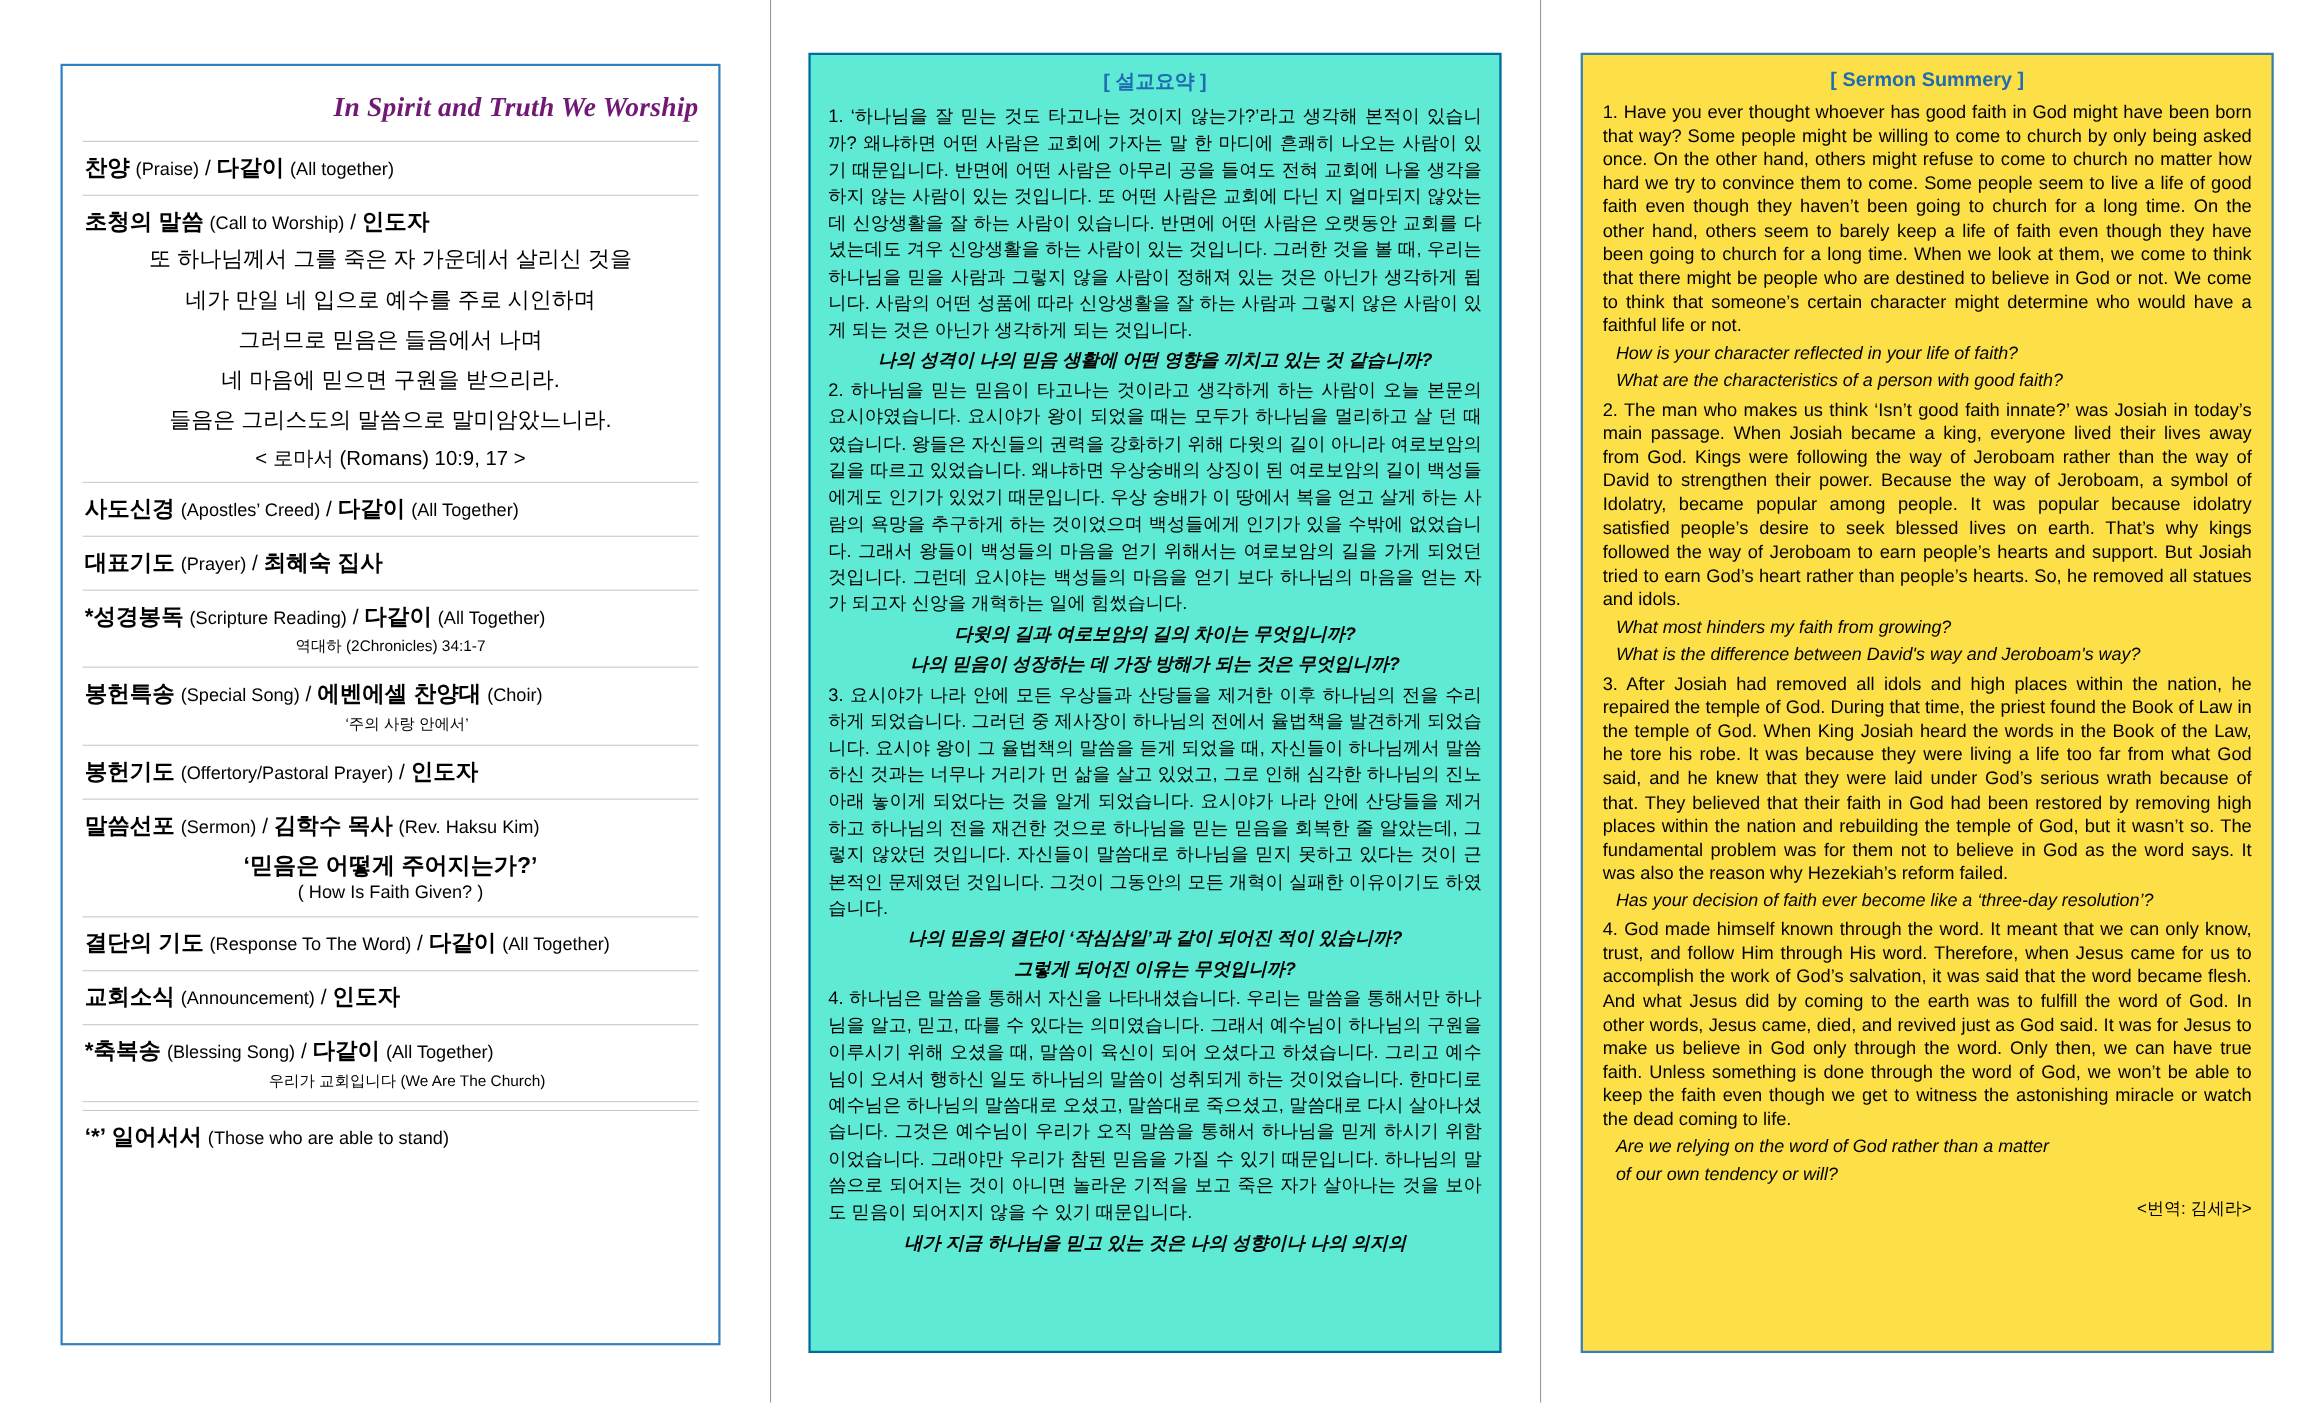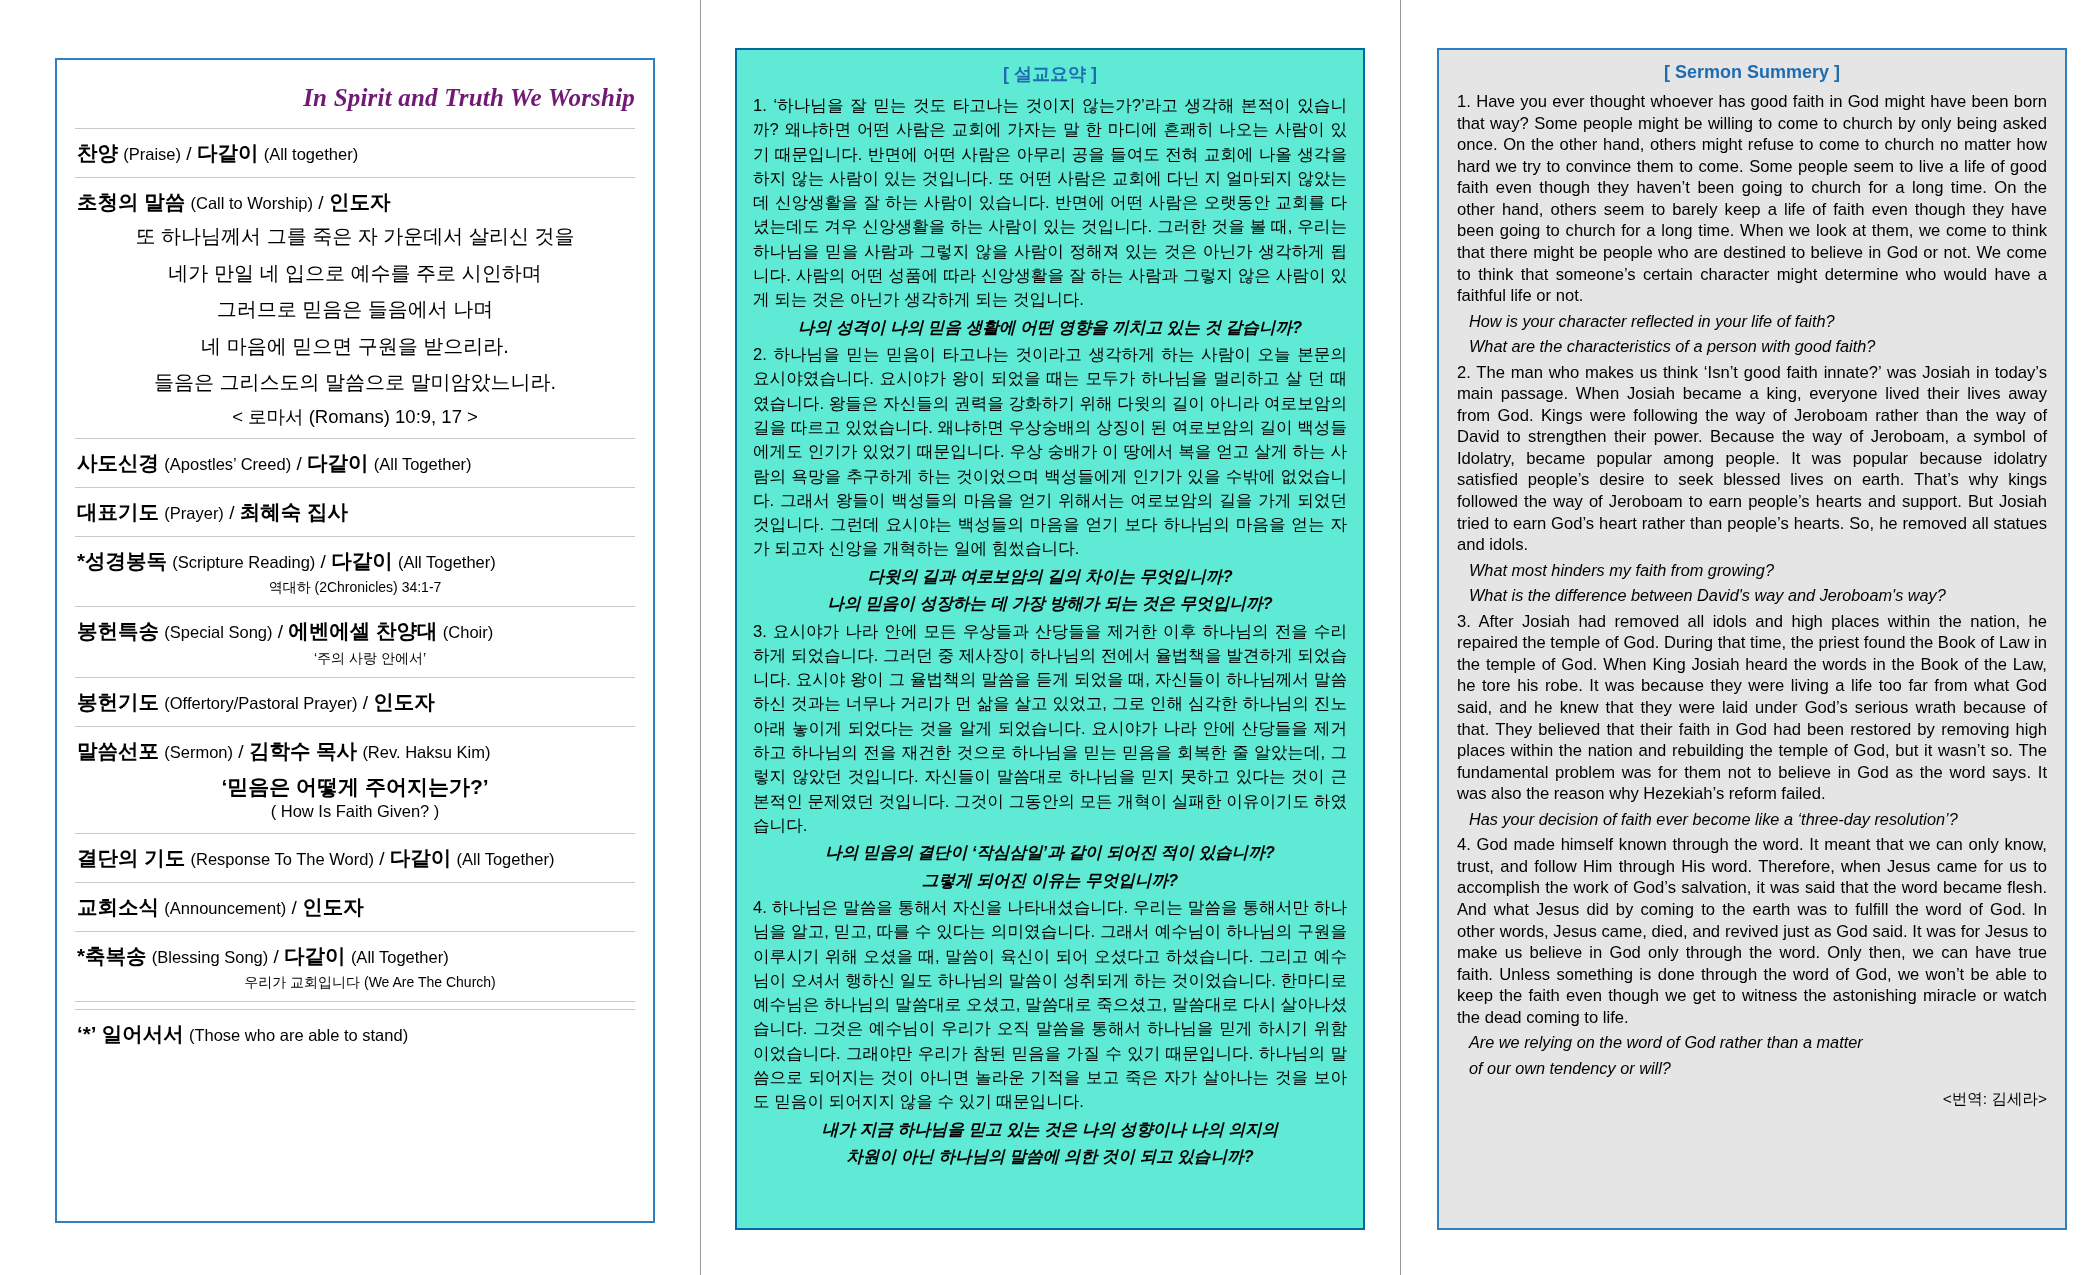--- a/index.html
+++ b/index.html
@@ -153,21 +153,21 @@
   
   .right-card {
     position: absolute;
     left: 37px;
     top: 48px;
     width: 630px;
     height: 1182px;
     border: 2px solid #2f7fc1;
     box-sizing: border-box;
     padding: 12px 18px 8px 18px;
-    background: #e5e5e5;
+    background: #fde047;
   }
   .right-title {
     text-align: center;
     color: #1f6cb0;
     font-weight: bold;
     font-size: 18px;
     margin-bottom: 8px;
   }
   .epara {
     font-size: 16.6px;
@@ -329,21 +329,20 @@
       <p class="kpara">1. ‘하나님을 잘 믿는 것도 타고나는 것이지 않는가?’라고 생각해 본적이 있습니까? 왜냐하면 어떤 사람은 교회에 가자는 말 한 마디에 흔쾌히 나오는 사람이 있기 때문입니다. 반면에 어떤 사람은 아무리 공을 들여도 전혀 교회에 나올 생각을 하지 않는 사람이 있는 것입니다. 또 어떤 사람은 교회에 다닌 지 얼마되지 않았는데 신앙생활을 잘 하는 사람이 있습니다. 반면에 어떤 사람은 오랫동안 교회를 다녔는데도 겨우 신앙생활을 하는 사람이 있는 것입니다. 그러한 것을 볼 때, 우리는 하나님을 믿을 사람과 그렇지 않을 사람이 정해져 있는 것은 아닌가 생각하게 됩니다. 사람의 어떤 성품에 따라 신앙생활을 잘 하는 사람과 그렇지 않은 사람이 있게 되는 것은 아닌가 생각하게 되는 것입니다.</p>
       <p class="kq">나의 성격이 나의 믿음 생활에 어떤 영향을 끼치고 있는 것 같습니까?</p>
       <p class="kpara">2. 하나님을 믿는 믿음이 타고나는 것이라고 생각하게 하는 사람이 오늘 본문의 요시야였습니다. 요시야가 왕이 되었을 때는 모두가 하나님을 멀리하고 살 던 때였습니다. 왕들은 자신들의 권력을 강화하기 위해 다윗의 길이 아니라 여로보암의 길을 따르고 있었습니다. 왜냐하면 우상숭배의 상징이 된 여로보암의 길이 백성들에게도 인기가 있었기 때문입니다. 우상 숭배가 이 땅에서 복을 얻고 살게 하는 사람의 욕망을 추구하게 하는 것이었으며 백성들에게 인기가 있을 수밖에 없었습니다. 그래서 왕들이 백성들의 마음을 얻기 위해서는 여로보암의 길을 가게 되었던 것입니다. 그런데 요시야는 백성들의 마음을 얻기 보다 하나님의 마음을 얻는 자가 되고자 신앙을 개혁하는 일에 힘썼습니다.</p>
       <p class="kq">다윗의 길과 여로보암의 길의 차이는 무엇입니까?</p>
       <p class="kq">나의 믿음이 성장하는 데 가장 방해가 되는 것은 무엇입니까?</p>
       <p class="kpara">3. 요시야가 나라 안에 모든 우상들과 산당들을 제거한 이후 하나님의 전을 수리하게 되었습니다. 그러던 중 제사장이 하나님의 전에서 율법책을 발견하게 되었습니다. 요시야 왕이 그 율법책의 말씀을 듣게 되었을 때, 자신들이 하나님께서 말씀하신 것과는 너무나 거리가 먼 삶을 살고 있었고, 그로 인해 심각한 하나님의 진노 아래 놓이게 되었다는 것을 알게 되었습니다. 요시야가 나라 안에 산당들을 제거하고 하나님의 전을 재건한 것으로 하나님을 믿는 믿음을 회복한 줄 알았는데, 그렇지 않았던 것입니다. 자신들이 말씀대로 하나님을 믿지 못하고 있다는 것이 근본적인 문제였던 것입니다. 그것이 그동안의 모든 개혁이 실패한 이유이기도 하였습니다.</p>
       <p class="kq">나의 믿음의 결단이 ‘작심삼일’과 같이 되어진 적이 있습니까?</p>
       <p class="kq">그렇게 되어진 이유는 무엇입니까?</p>
       <p class="kpara">4. 하나님은 말씀을 통해서 자신을 나타내셨습니다. 우리는 말씀을 통해서만 하나님을 알고, 믿고, 따를 수 있다는 의미였습니다. 그래서 예수님이 하나님의 구원을 이루시기 위해 오셨을 때, 말씀이 육신이 되어 오셨다고 하셨습니다. 그리고 예수님이 오셔서 행하신 일도 하나님의 말씀이 성취되게 하는 것이었습니다. 한마디로 예수님은 하나님의 말씀대로 오셨고, 말씀대로 죽으셨고, 말씀대로 다시 살아나셨습니다. 그것은 예수님이 우리가 오직 말씀을 통해서 하나님을 믿게 하시기 위함이었습니다. 그래야만 우리가 참된 믿음을 가질 수 있기 때문입니다. 하나님의 말씀으로 되어지는 것이 아니면 놀라운 기적을 보고 죽은 자가 살아나는 것을 보아도 믿음이 되어지지 않을 수 있기 때문입니다.</p>
       <p class="kq">내가 지금 하나님을 믿고 있는 것은 나의 성향이나 나의 의지의</p>
-      <p class="kq">차원이 아닌 하나님의 말씀에 의한 것이 되고 있습니까?</p>
     </div>
   </div>
 
   <div class="col col-right">
     <div class="right-card">
       <div class="right-title">[ Sermon Summery ]</div>
 
       <p class="epara">1. Have you ever thought whoever has good faith in God might have been born that way? Some people might be willing to come to church by only being asked once. On the other hand, others might refuse to come to church no matter how hard we try to convince them to come. Some people seem to live a life of good faith even though they haven’t been going to church for a long time. On the other hand, others seem to barely keep a life of faith even though they have been going to church for a long time. When we look at them, we come to think that there might be people who are destined to believe in God or not. We come to think that someone’s certain character might determine who would have a faithful life or not.</p>
       <p class="eq">How is your character reflected in your life of faith?</p>
       <p class="eq">What are the characteristics of a person with good faith?</p>

